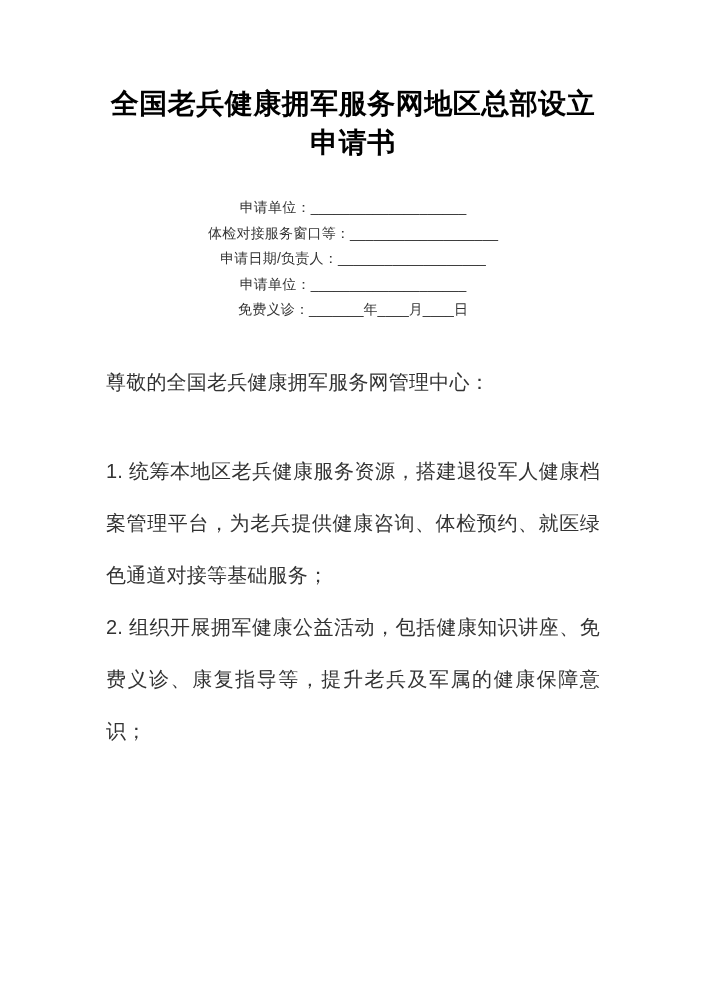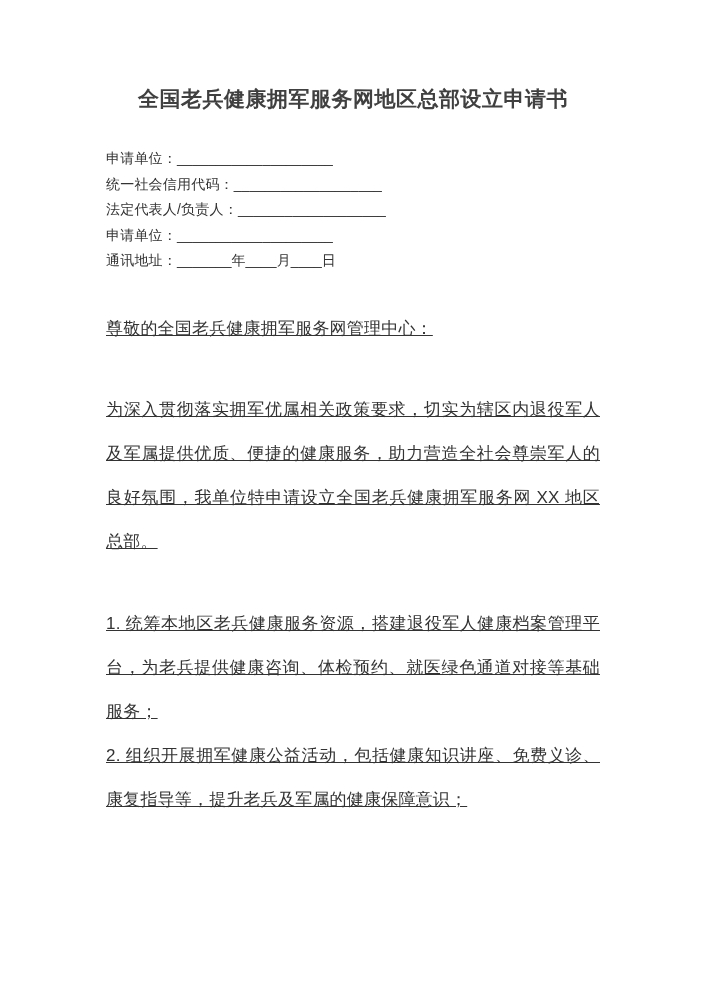--- a/index.html
+++ b/index.html
@@ -13,84 +13,83 @@
     height: 1000px;
     box-sizing: border-box;
     background: #ffffff;
     padding: 84px 106px 40px 106px;
     overflow: hidden;
     font-family: "Liberation Sans", sans-serif;
     color: #333333;
   }
   .doc-title {
     margin: 0 0 33px 0;
-    font-size: 21px;
+    font-size: 28px;
     line-height: 1.4;
     font-weight: bold;
     text-align: center;
-    color: #404040;
+    color: #000000;
     letter-spacing: 0.5px;
   }
   .fields {
     font-size: 14px;
     line-height: 1.82;
     margin: 4px 0 33px 0;
+    text-align: center;
   }
   .field-row {
     white-space: nowrap;
   }
   .field-label {
     letter-spacing: 0.2px;
   }
   .field-blank {
     letter-spacing: 0;
   }
   .salutation,
   .para,
   .list-item {
     margin: 0 0 37px 0;
-    font-size: 17px;
+    font-size: 20px;
     line-height: 2.6;
     text-align: justify;
     text-align-last: left;
     letter-spacing: 0.2px;
-    text-decoration: underline;
   }
   .list-item {
     margin: 0;
   }
 </style>
 </head>
 <body>
 
 <div class="page">
 
   <h1 class="doc-title">全国老兵健康拥军服务网地区总部设立申请书</h1>
 
   <div class="fields">
     <div class="field-row">
       <span class="field-label">申请单位：</span><span class="field-blank">____________________</span>
     </div>
     <div class="field-row">
-      <span class="field-label">统一社会信用代码：</span><span class="field-blank">___________________</span>
+      <span class="field-label">体检对接服务窗口等：</span><span class="field-blank">___________________</span>
     </div>
     <div class="field-row">
-      <span class="field-label">法定代表人/负责人：</span><span class="field-blank">___________________</span>
+      <span class="field-label">申请日期/负责人：</span><span class="field-blank">___________________</span>
     </div>
     <div class="field-row">
       <span class="field-label">申请单位：</span><span class="field-blank">____________________</span>
     </div>
     <div class="field-row">
-      <span class="field-label">通讯地址：</span><span class="field-blank">_______年____月____日</span>
+      <span class="field-label">免费义诊：</span><span class="field-blank">_______年____月____日</span>
     </div>
   </div>
 
   <p class="salutation">尊敬的全国老兵健康拥军服务网管理中心：</p>
 
-  <p class="para">为深入贯彻落实拥军优属相关政策要求，切实为辖区内退役军人及军属提供优质、便捷的健康服务，助力营造全社会尊崇军人的良好氛围，我单位特申请设立全国老兵健康拥军服务网 XX 地区总部。</p>
 
 
   <div>
     <p class="list-item">1. 统筹本地区老兵健康服务资源，搭建退役军人健康档案管理平台，为老兵提供健康咨询、体检预约、就医绿色通道对接等基础服务；</p>
     <p class="list-item">2. 组织开展拥军健康公益活动，包括健康知识讲座、免费义诊、康复指导等，提升老兵及军属的健康保障意识；</p>
   </div>
 
 </div>
 
 </body></html>

